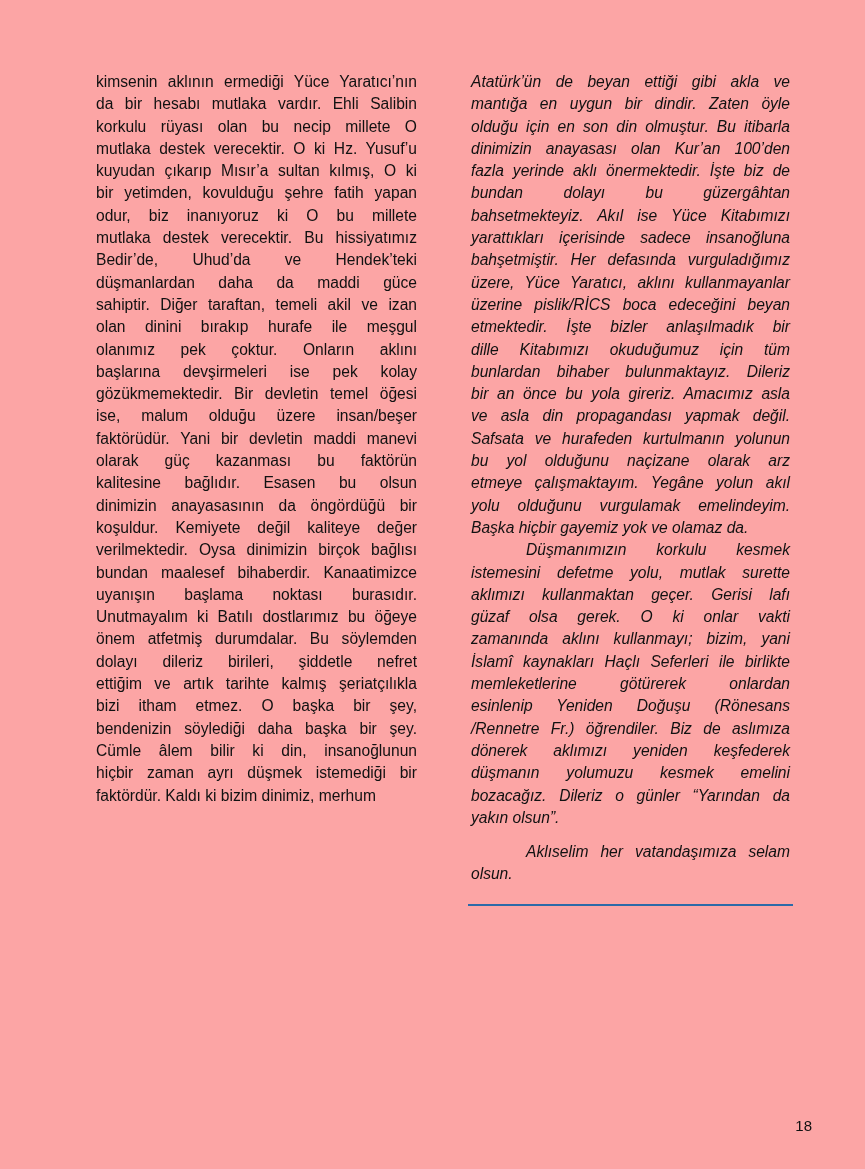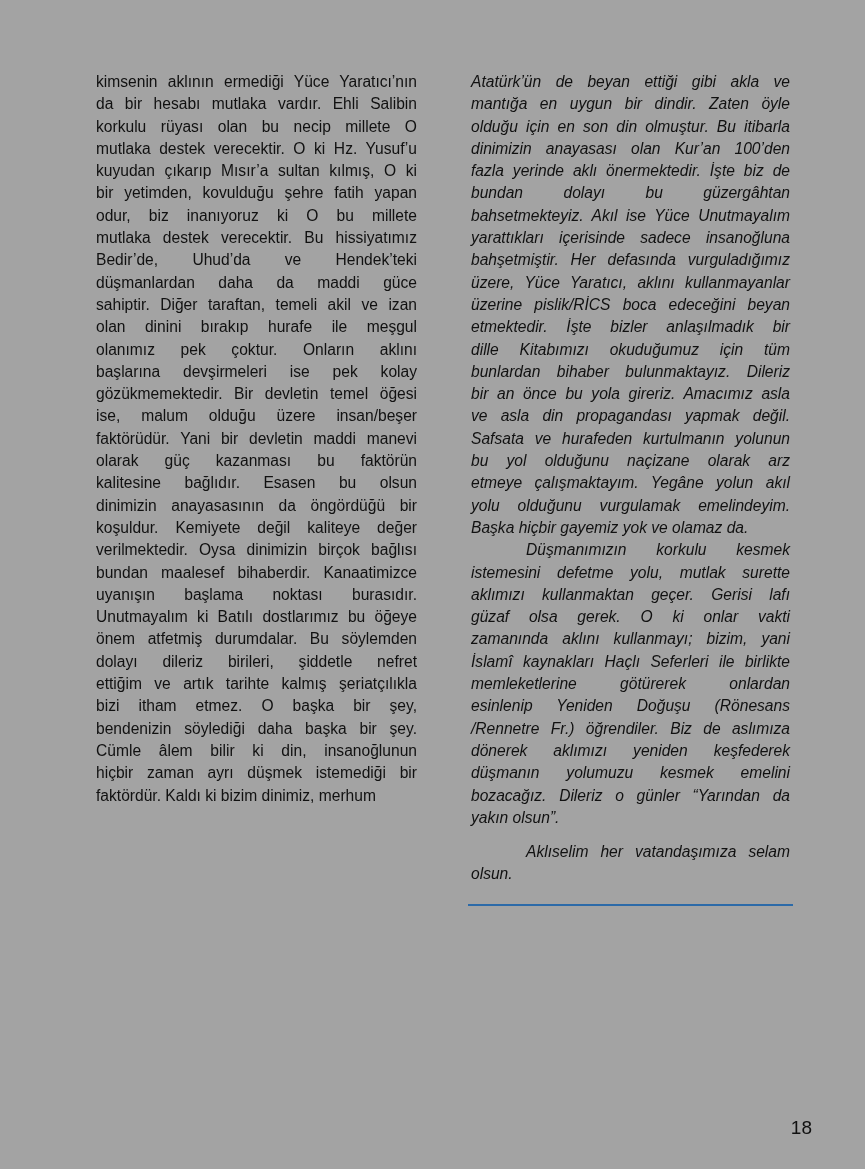--- a/index.html
+++ b/index.html
@@ -1,17 +1,17 @@
 <!DOCTYPE html>
 <html><head>
 <meta charset="utf-8">
 <style>
   html, body { margin: 0; padding: 0; background: #ffffff; }
   body { width: 865px; height: 1169px; position: relative; overflow: hidden; }
-  .page { position: absolute; left: 0; top: 0; width: 865px; height: 1169px; background: #a3a3a3; }
+  .page { position: absolute; left: 0; top: 0; width: 865px; height: 1169px; background: #fca5a5; }
   .col {
     position: absolute;
     top: 71px;
     width: 321px;
     font-family: "Liberation Sans", "DejaVu Sans", sans-serif;
     font-size: 15.6px;
     line-height: 22.3px;
     color: #111;
   }
   .col-left { left: 96px; }
@@ -29,21 +29,21 @@
   .rule {
     position: absolute;
     left: 468px; top: 904px;
     width: 325px; height: 2px;
     background: #2c6aa8;
   }
   .page-num {
     position: absolute;
     right: 53px; top: 1117px;
     font-family: "Liberation Sans", "DejaVu Sans", sans-serif;
-    font-size: 19px;
+    font-size: 15px;
     color: #111;
   }
 </style>
 </head>
 <body>
 
 <div class="page">
 
   <div class="col col-left" id="left-col">
       <span class="line">kimsenin aklının ermediği Yüce Yaratıcı’nın</span>
@@ -82,21 +82,21 @@
     </div>
 
   <div class="col col-right">
     <div id="rp1">
         <span class="line">Atatürk’ün de beyan ettiği gibi akla ve</span>
         <span class="line">mantığa en uygun bir dindir. Zaten öyle</span>
         <span class="line">olduğu için en son din olmuştur. Bu itibarla</span>
         <span class="line">dinimizin anayasası olan Kur’an 100’den</span>
         <span class="line">fazla yerinde aklı önermektedir. İşte biz de</span>
         <span class="line">bundan dolayı bu güzergâhtan</span>
-        <span class="line">bahsetmekteyiz. Akıl ise Yüce Unutmayalım</span>
+        <span class="line">bahsetmekteyiz. Akıl ise Yüce Kitabımızı</span>
         <span class="line">yarattıkları içerisinde sadece insanoğluna</span>
         <span class="line">bahşetmiştir. Her defasında vurguladığımız</span>
         <span class="line">üzere, Yüce Yaratıcı, aklını kullanmayanlar</span>
         <span class="line">üzerine pislik/RİCS boca edeceğini beyan</span>
         <span class="line">etmektedir. İşte bizler anlaşılmadık bir</span>
         <span class="line">dille Kitabımızı okuduğumuz için tüm</span>
         <span class="line">bunlardan bihaber bulunmaktayız. Dileriz</span>
         <span class="line">bir an önce bu yola gireriz. Amacımız asla</span>
         <span class="line">ve asla din propagandası yapmak değil.</span>
         <span class="line">Safsata ve hurafeden kurtulmanın yolunun</span>

